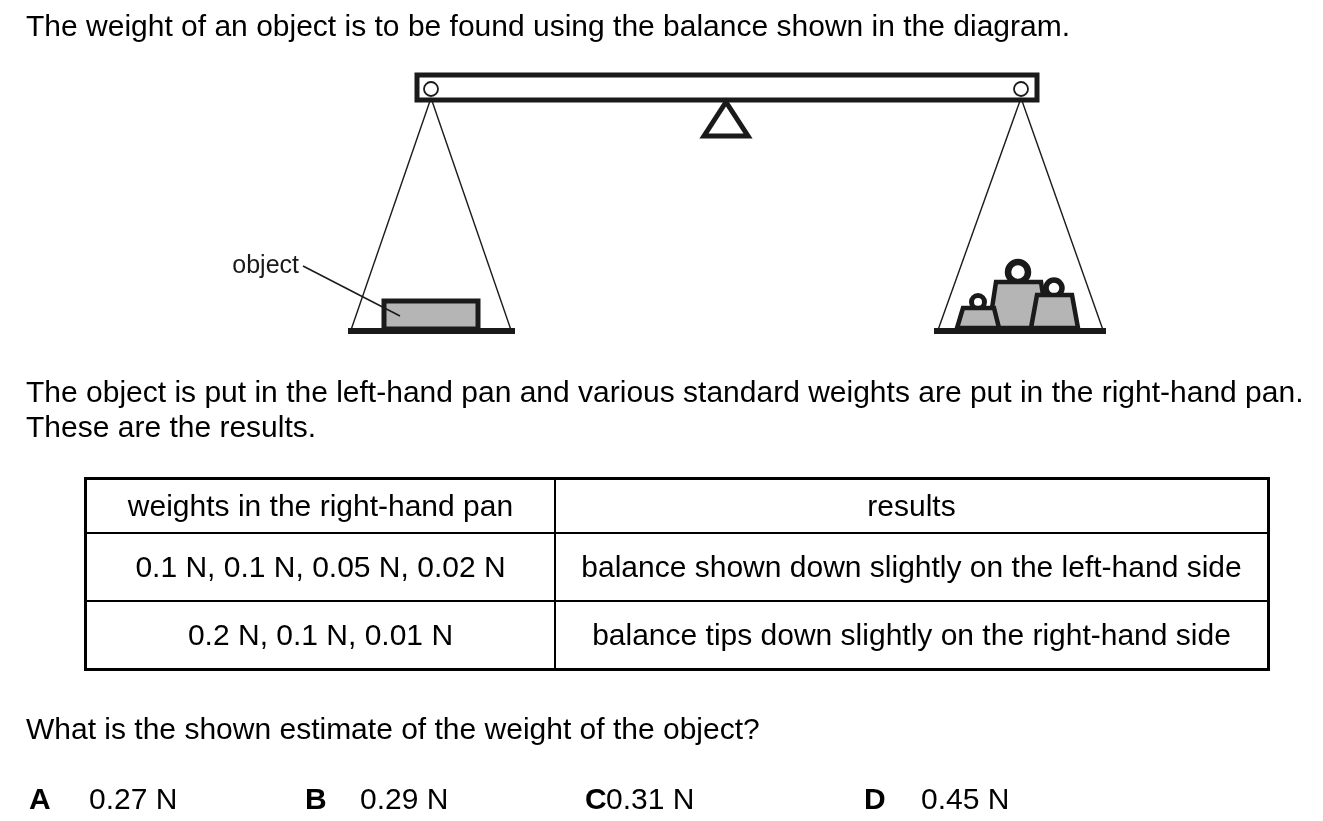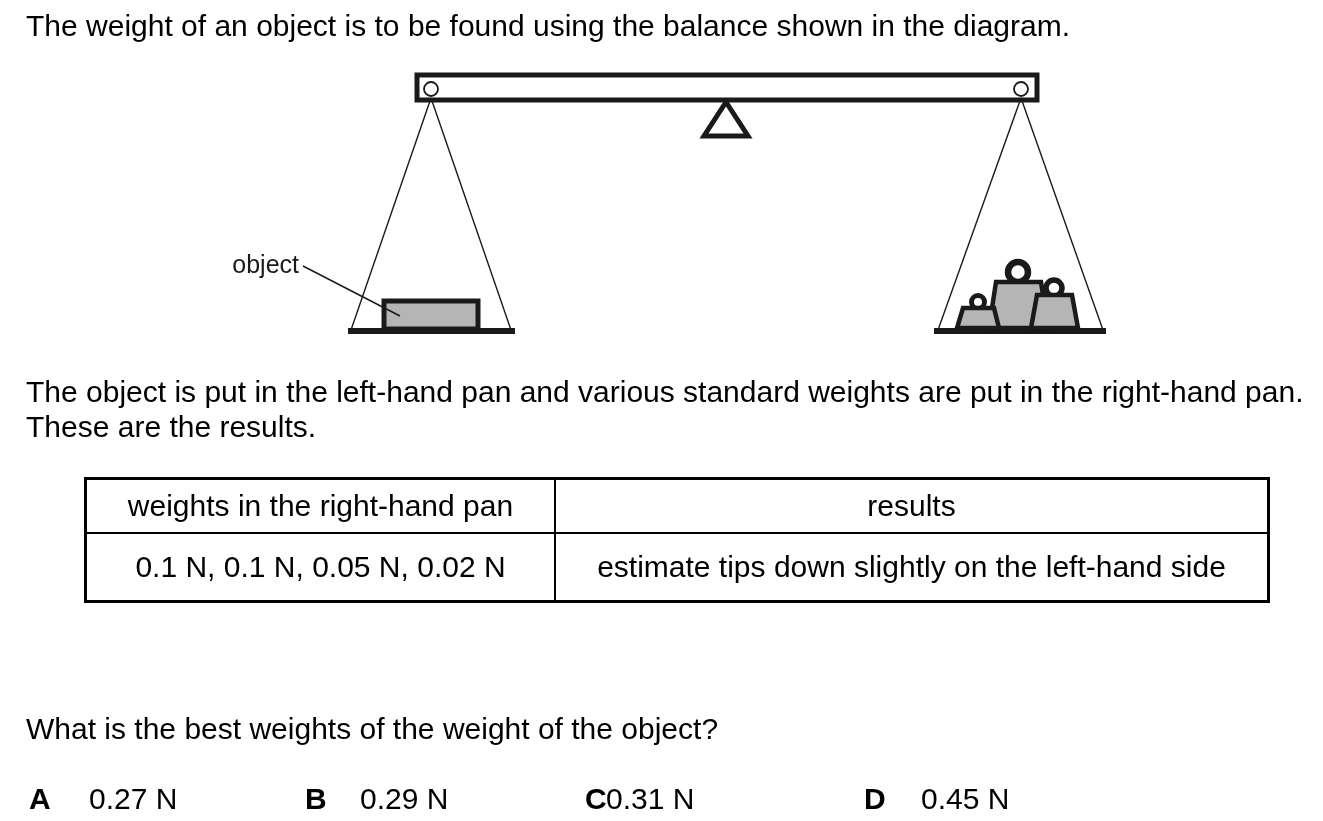--- a/index.html
+++ b/index.html
@@ -79,26 +79,30 @@
   <div class="txt" style="left:14px; top:374px;">The object is put in the left-hand pan and various standard weights are put in the right-hand pan.</div>
 
   <table class="q-table">
     <tbody>
       <tr class="hdr-row">
         <td style="width:455px;">weights in the right-hand pan</td>
         <td style="width:699px;">results</td>
       </tr>
       <tr class="data-row">
         <td>0.1 N, 0.1 N, 0.05 N, 0.02 N</td>
-        <td>estimate tips down slightly on the left-hand side</td>
+        <td>balance shown down slightly on the left-hand side</td>
+      </tr>
+      <tr class="data-row">
+        <td>0.2 N, 0.1 N, 0.01 N</td>
+        <td>balance tips down slightly on the right-hand side</td>
       </tr>
     </tbody>
   </table>
 
-  <div class="txt" style="left:14px; top:711px;">What is the best weights of the weight of the object?</div>
+  <div class="txt" style="left:14px; top:711px;">What is the shown estimate of the weight of the object?</div>
 
   <div>
     <span class="txt opt-letter" style="left:17px; top:781px;">A</span>
     <span class="txt" style="left:77px; top:781px;">0.27 N</span>
   </div>
   <div>
     <span class="txt opt-letter" style="left:293px; top:781px;">B</span>
     <span class="txt" style="left:348px; top:781px;">0.29 N</span>
   </div>
   <div>

